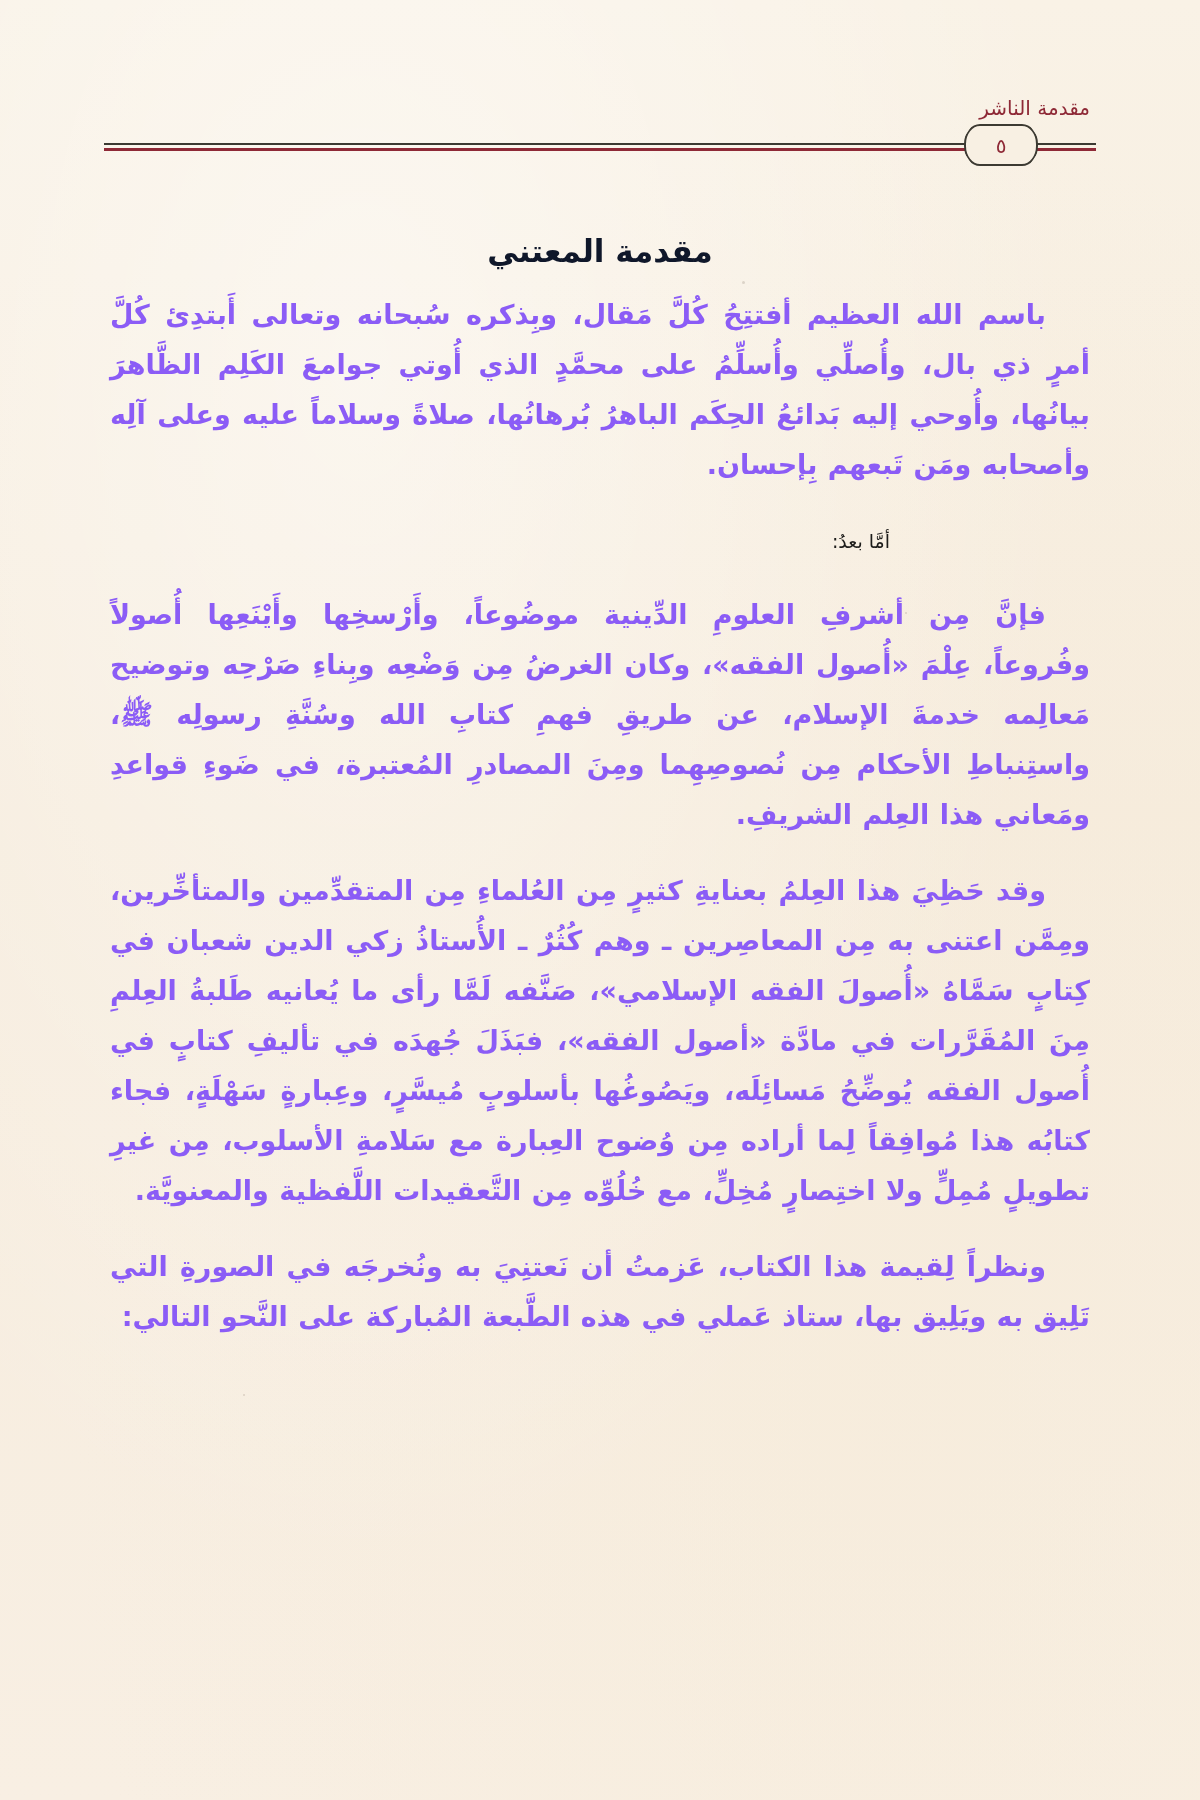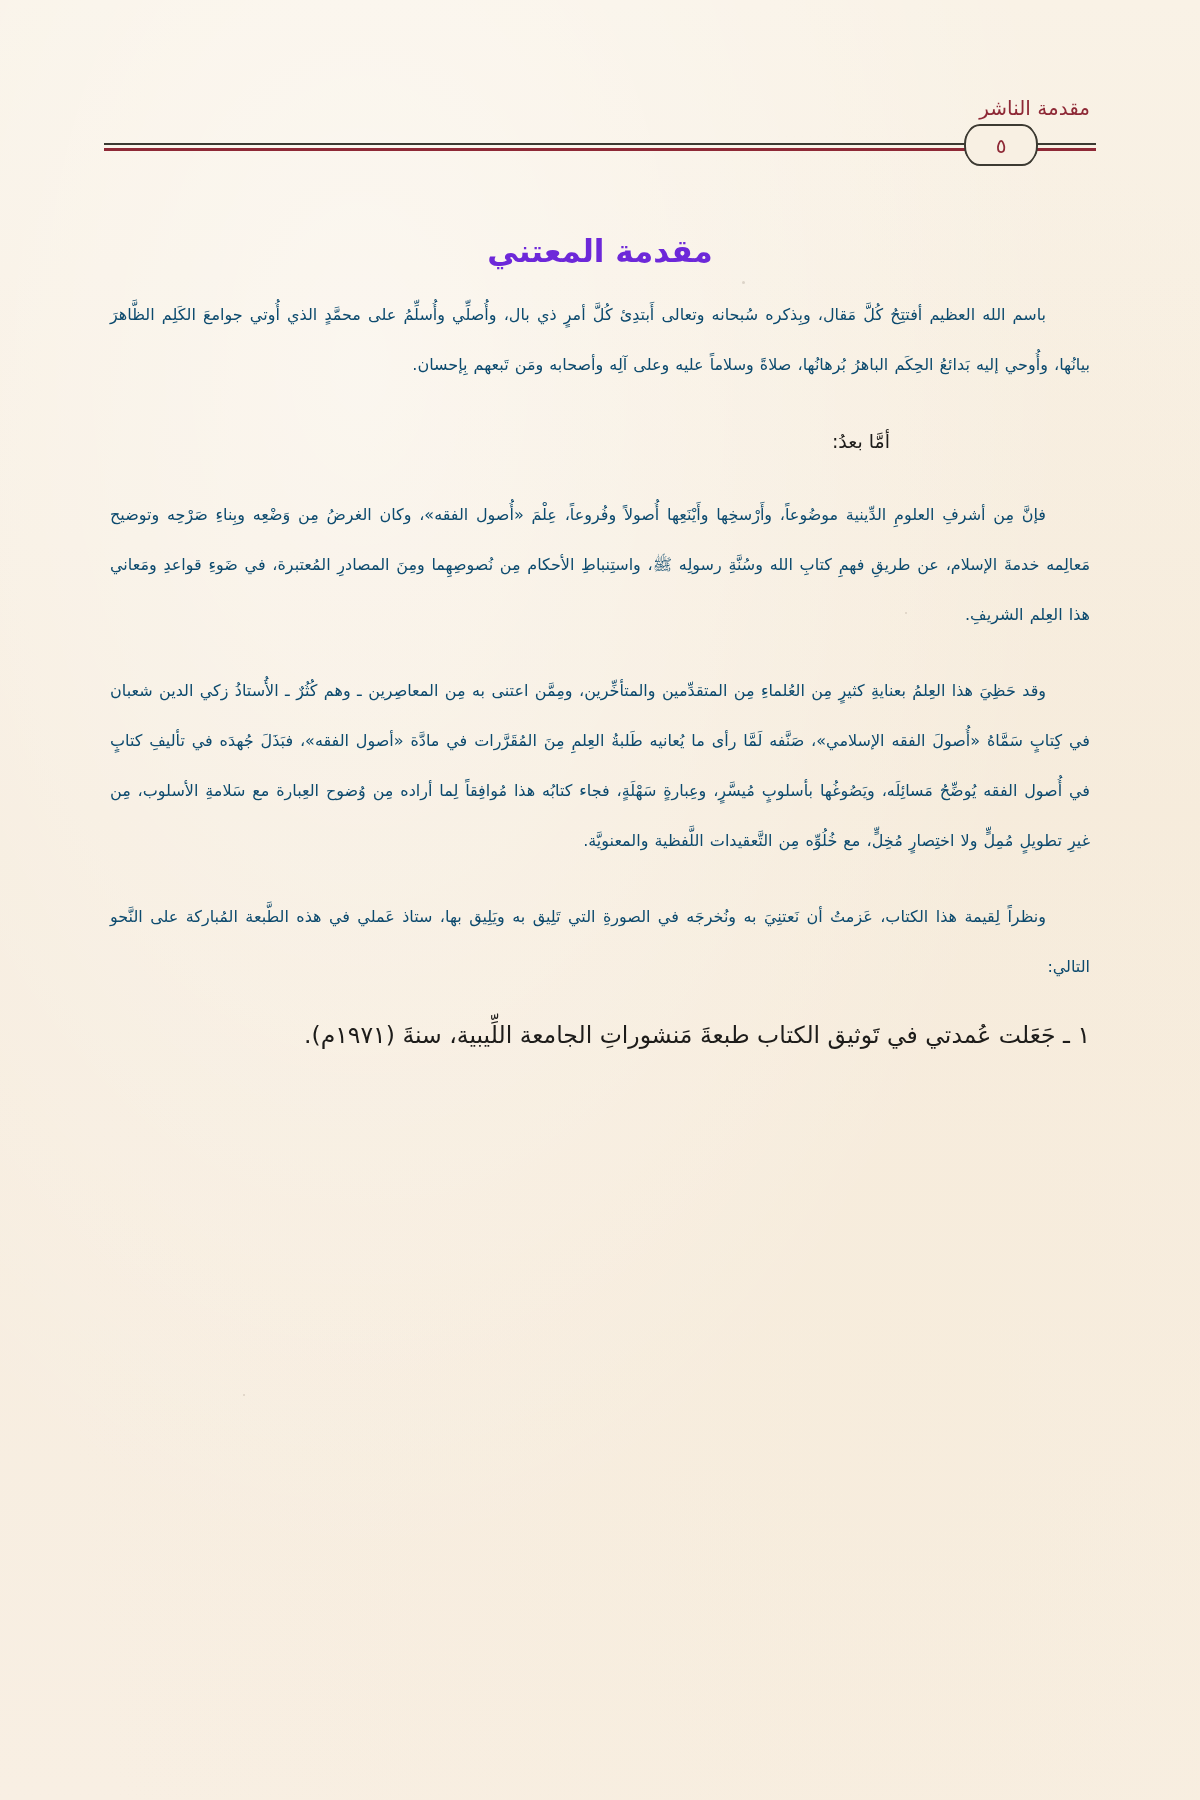--- a/index.html
+++ b/index.html
@@ -110,43 +110,44 @@
   }
 
   
   .doc-title {
     position: absolute;
     top: 212px;
     left: 0;
     right: 0;
     text-align: center;
     font-size: 31px;
-    color: #6d28d9;
+    color: #0f172a;
     font-family: "DejaVu Sans", sans-serif;
     font-weight: bold;
     letter-spacing: 0;
   }
 
   
   .body-col {
     position: absolute;
     top: 290px;
     right: 110px;
     left: 110px;
   }
   p.para {
     margin: 0 0 26px 0;
-    font-size: 16px;
+    font-size: 27px;
     line-height: 50px;
-    color: #0c4a6e;
+    color: #8b5cf6;
     text-align: justify;
     text-align-last: right;
     text-justify: inter-word;
     font-family: "DejaVu Sans", sans-serif;
     word-spacing: 1px;
+    font-weight: bold;
   }
   p.para.indent { text-indent: 44px; }
   p.para.tight { margin-bottom: 18px; }
 
   p.short {
     margin: 0 0 24px 0;
     font-size: 19px;
     line-height: 50px;
     color: #1d1c1a;
     text-align: right;
@@ -222,21 +223,20 @@
     <p class="short">أمَّا بعدُ:</p>
 
     <p class="para indent">فإنَّ مِن أشرفِ العلومِ الدِّينية موضُوعاً، وأَرْسخِها وأَيْنَعِها أُصولاً وفُروعاً، عِلْمَ «أُصول الفقه»، وكان الغرضُ مِن وَضْعِه وبِناءِ صَرْحِه وتوضيح مَعالِمه خدمةَ الإسلام، عن طريقِ فهمِ كتابِ الله وسُنَّةِ رسولِه ﷺ، واستِنباطِ الأحكام مِن نُصوصِهِما ومِنَ المصادرِ المُعتبرة، في ضَوءِ قواعدِ ومَعاني هذا العِلم الشريفِ.</p>
 
     <p class="para indent">وقد حَظِيَ هذا العِلمُ بعنايةِ كثيرٍ مِن العُلماءِ مِن المتقدِّمين والمتأخِّرين، ومِمَّن اعتنى به مِن المعاصِرين ـ وهم كُثُرٌ ـ الأُستاذُ زكي الدين شعبان في كِتابٍ سَمَّاهُ «أُصولَ الفقه الإسلامي»، صَنَّفه لَمَّا رأى ما يُعانيه طَلبةُ العِلمِ مِنَ المُقَرَّرات في مادَّة «أصول الفقه»، فبَذَلَ جُهدَه في تأليفِ كتابٍ في أُصول الفقه يُوضِّحُ مَسائِلَه، ويَصُوغُها بأسلوبٍ مُيسَّرٍ، وعِبارةٍ سَهْلَةٍ، فجاء كتابُه هذا مُوافِقاً لِما أراده مِن وُضوح العِبارة مع سَلامةِ الأسلوب، مِن غيرِ تطويلٍ مُمِلٍّ ولا اختِصارٍ مُخِلٍّ، مع خُلُوِّه مِن التَّعقيدات اللَّفظية والمعنويَّة.</p>
 
     <p class="para indent tight">ونظراً لِقيمة هذا الكتاب، عَزمتُ أن نَعتنِيَ به ونُخرجَه في الصورةِ التي تَلِيق به ويَلِيق بها، ستاذ عَملي في هذه الطَّبعة المُباركة على النَّحو التالي:</p>
 
 
     <ol class="items">
-      <li class="item-2line">١ ـ جَعَلت عُمدتي في تَوثيق الكتاب طبعةَ مَنشوراتِ الجامعة اللِّيبية، سنةَ (١٩٧١م).</li>
     </ol>
 
   </div>
 </div>
 
 <div class="speck" style="left:742px; top:281px; width:3px; height:3px;"></div>
 <div class="speck" style="left:243px; top:1394px; width:2px; height:2px;"></div>
 <div class="speck" style="left:905px; top:612px; width:2px; height:2px;"></div>
 
 </body></html>

